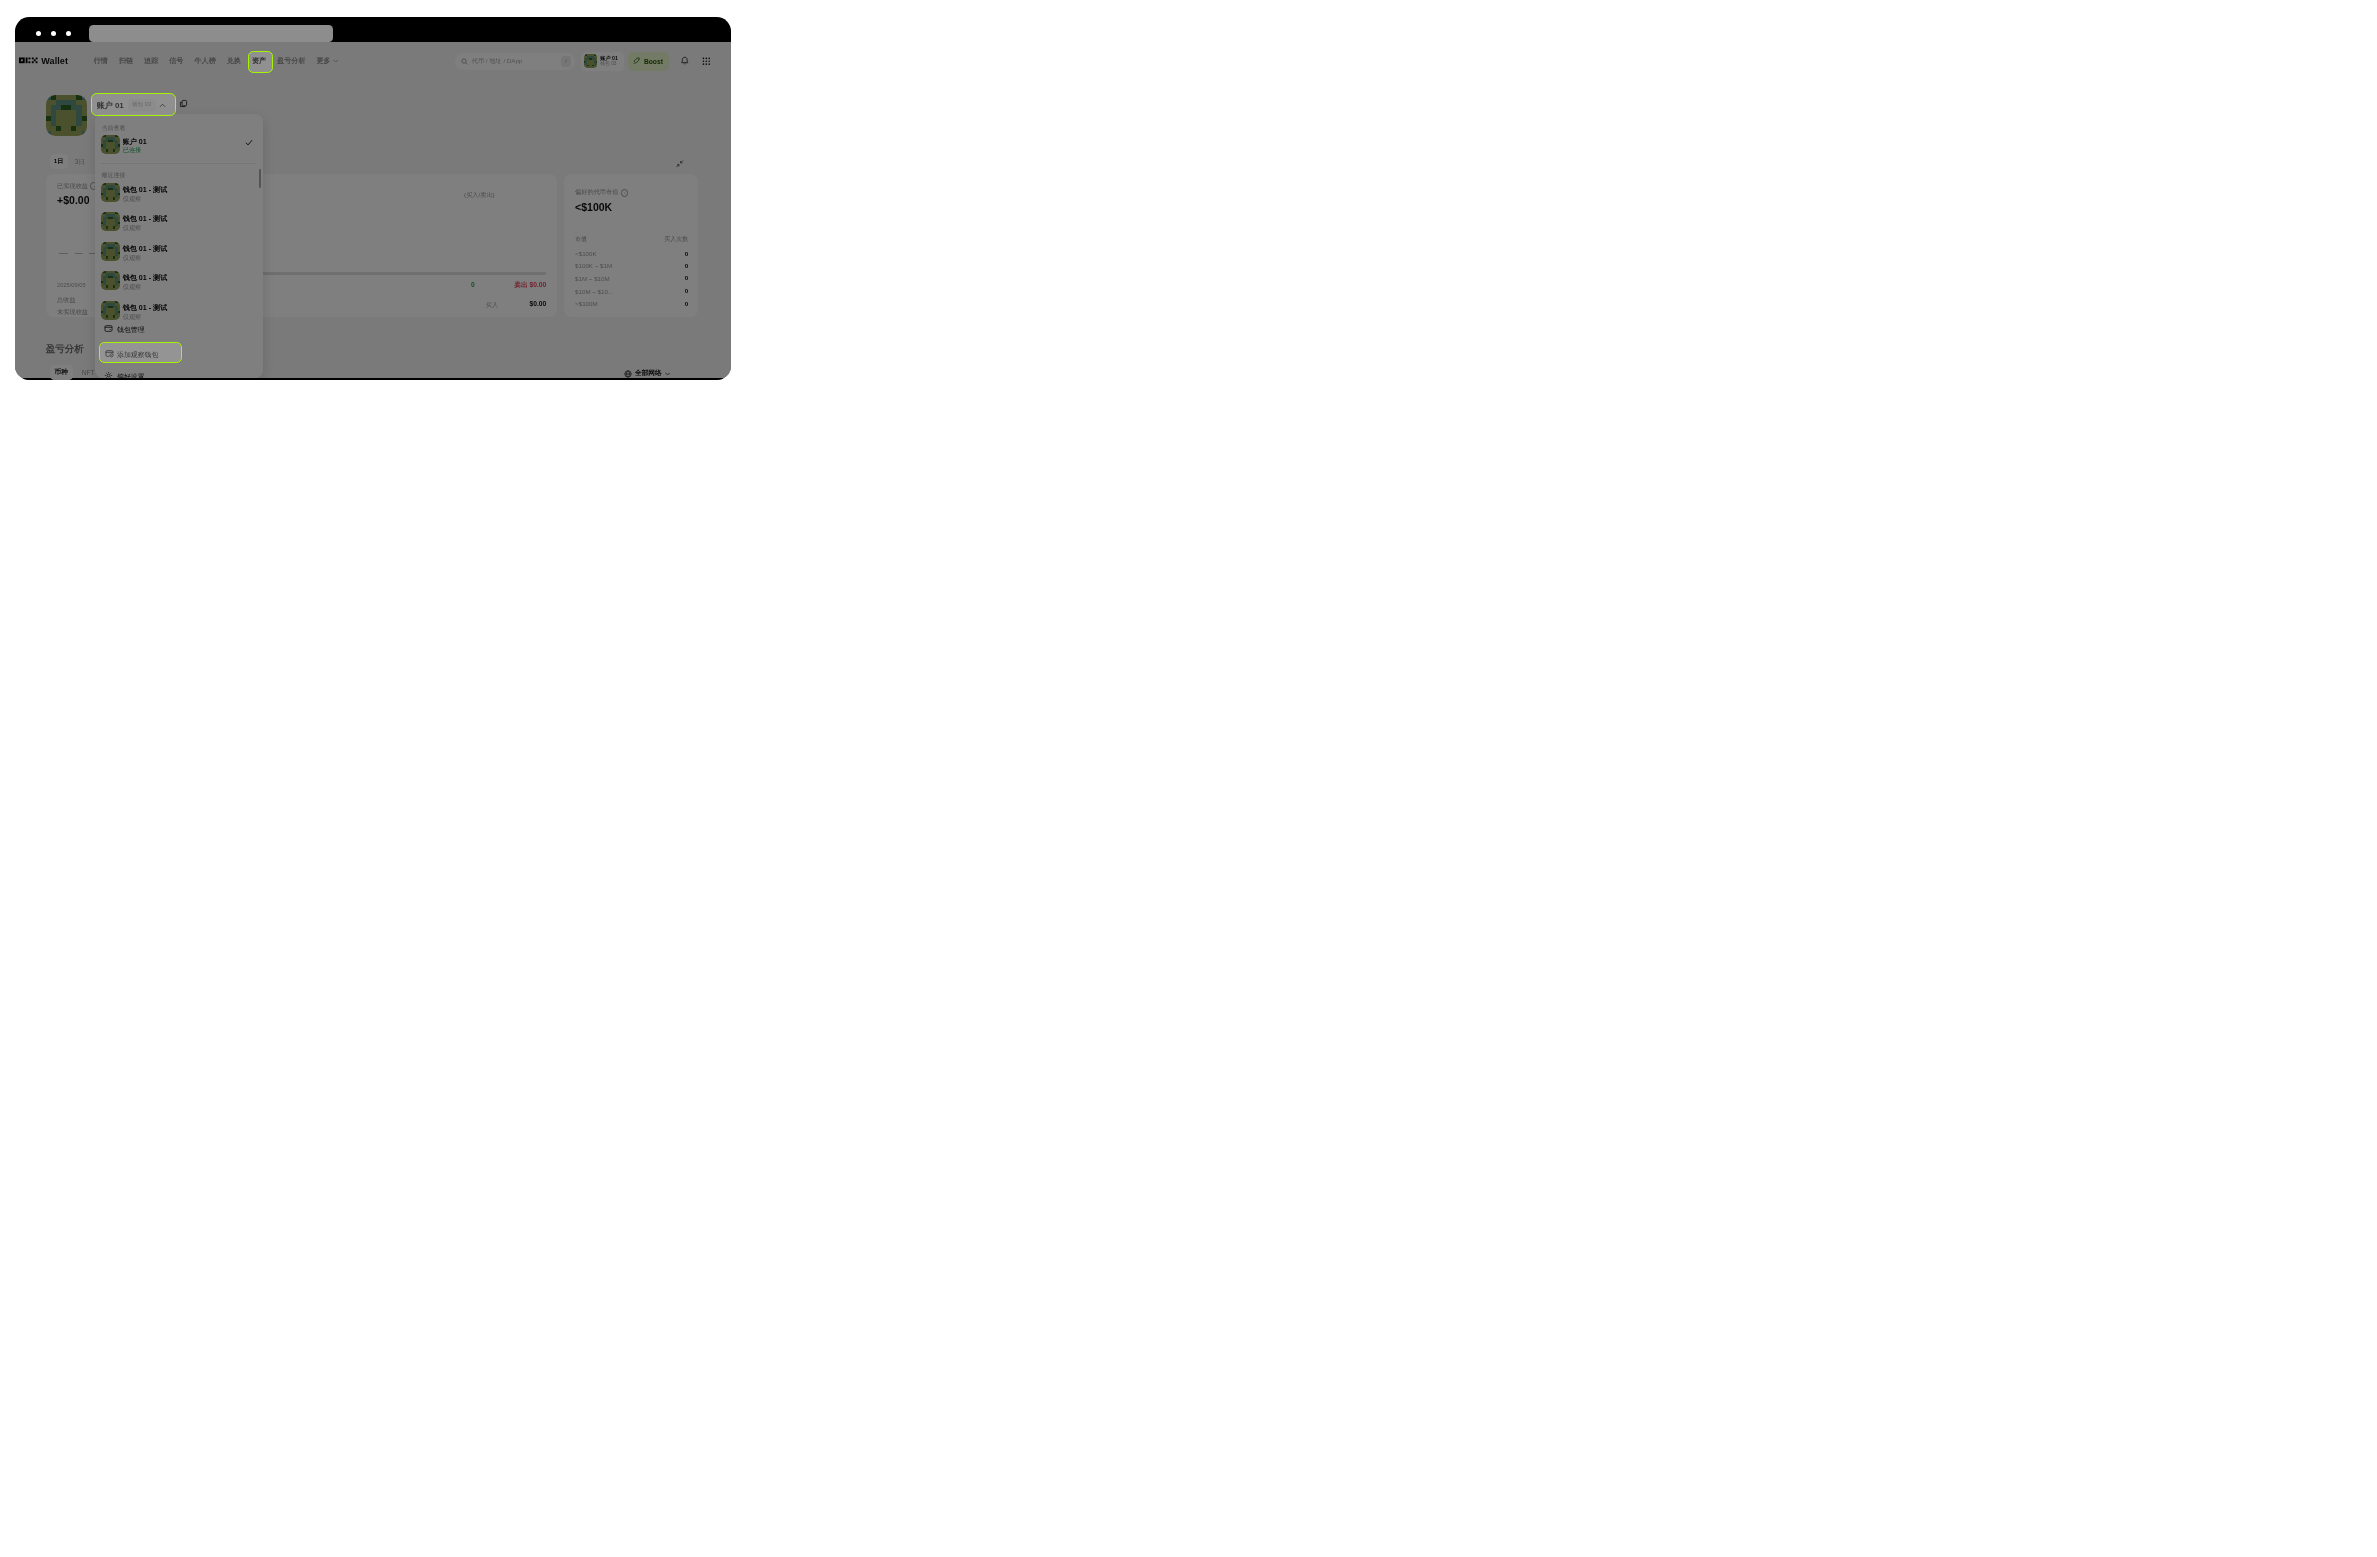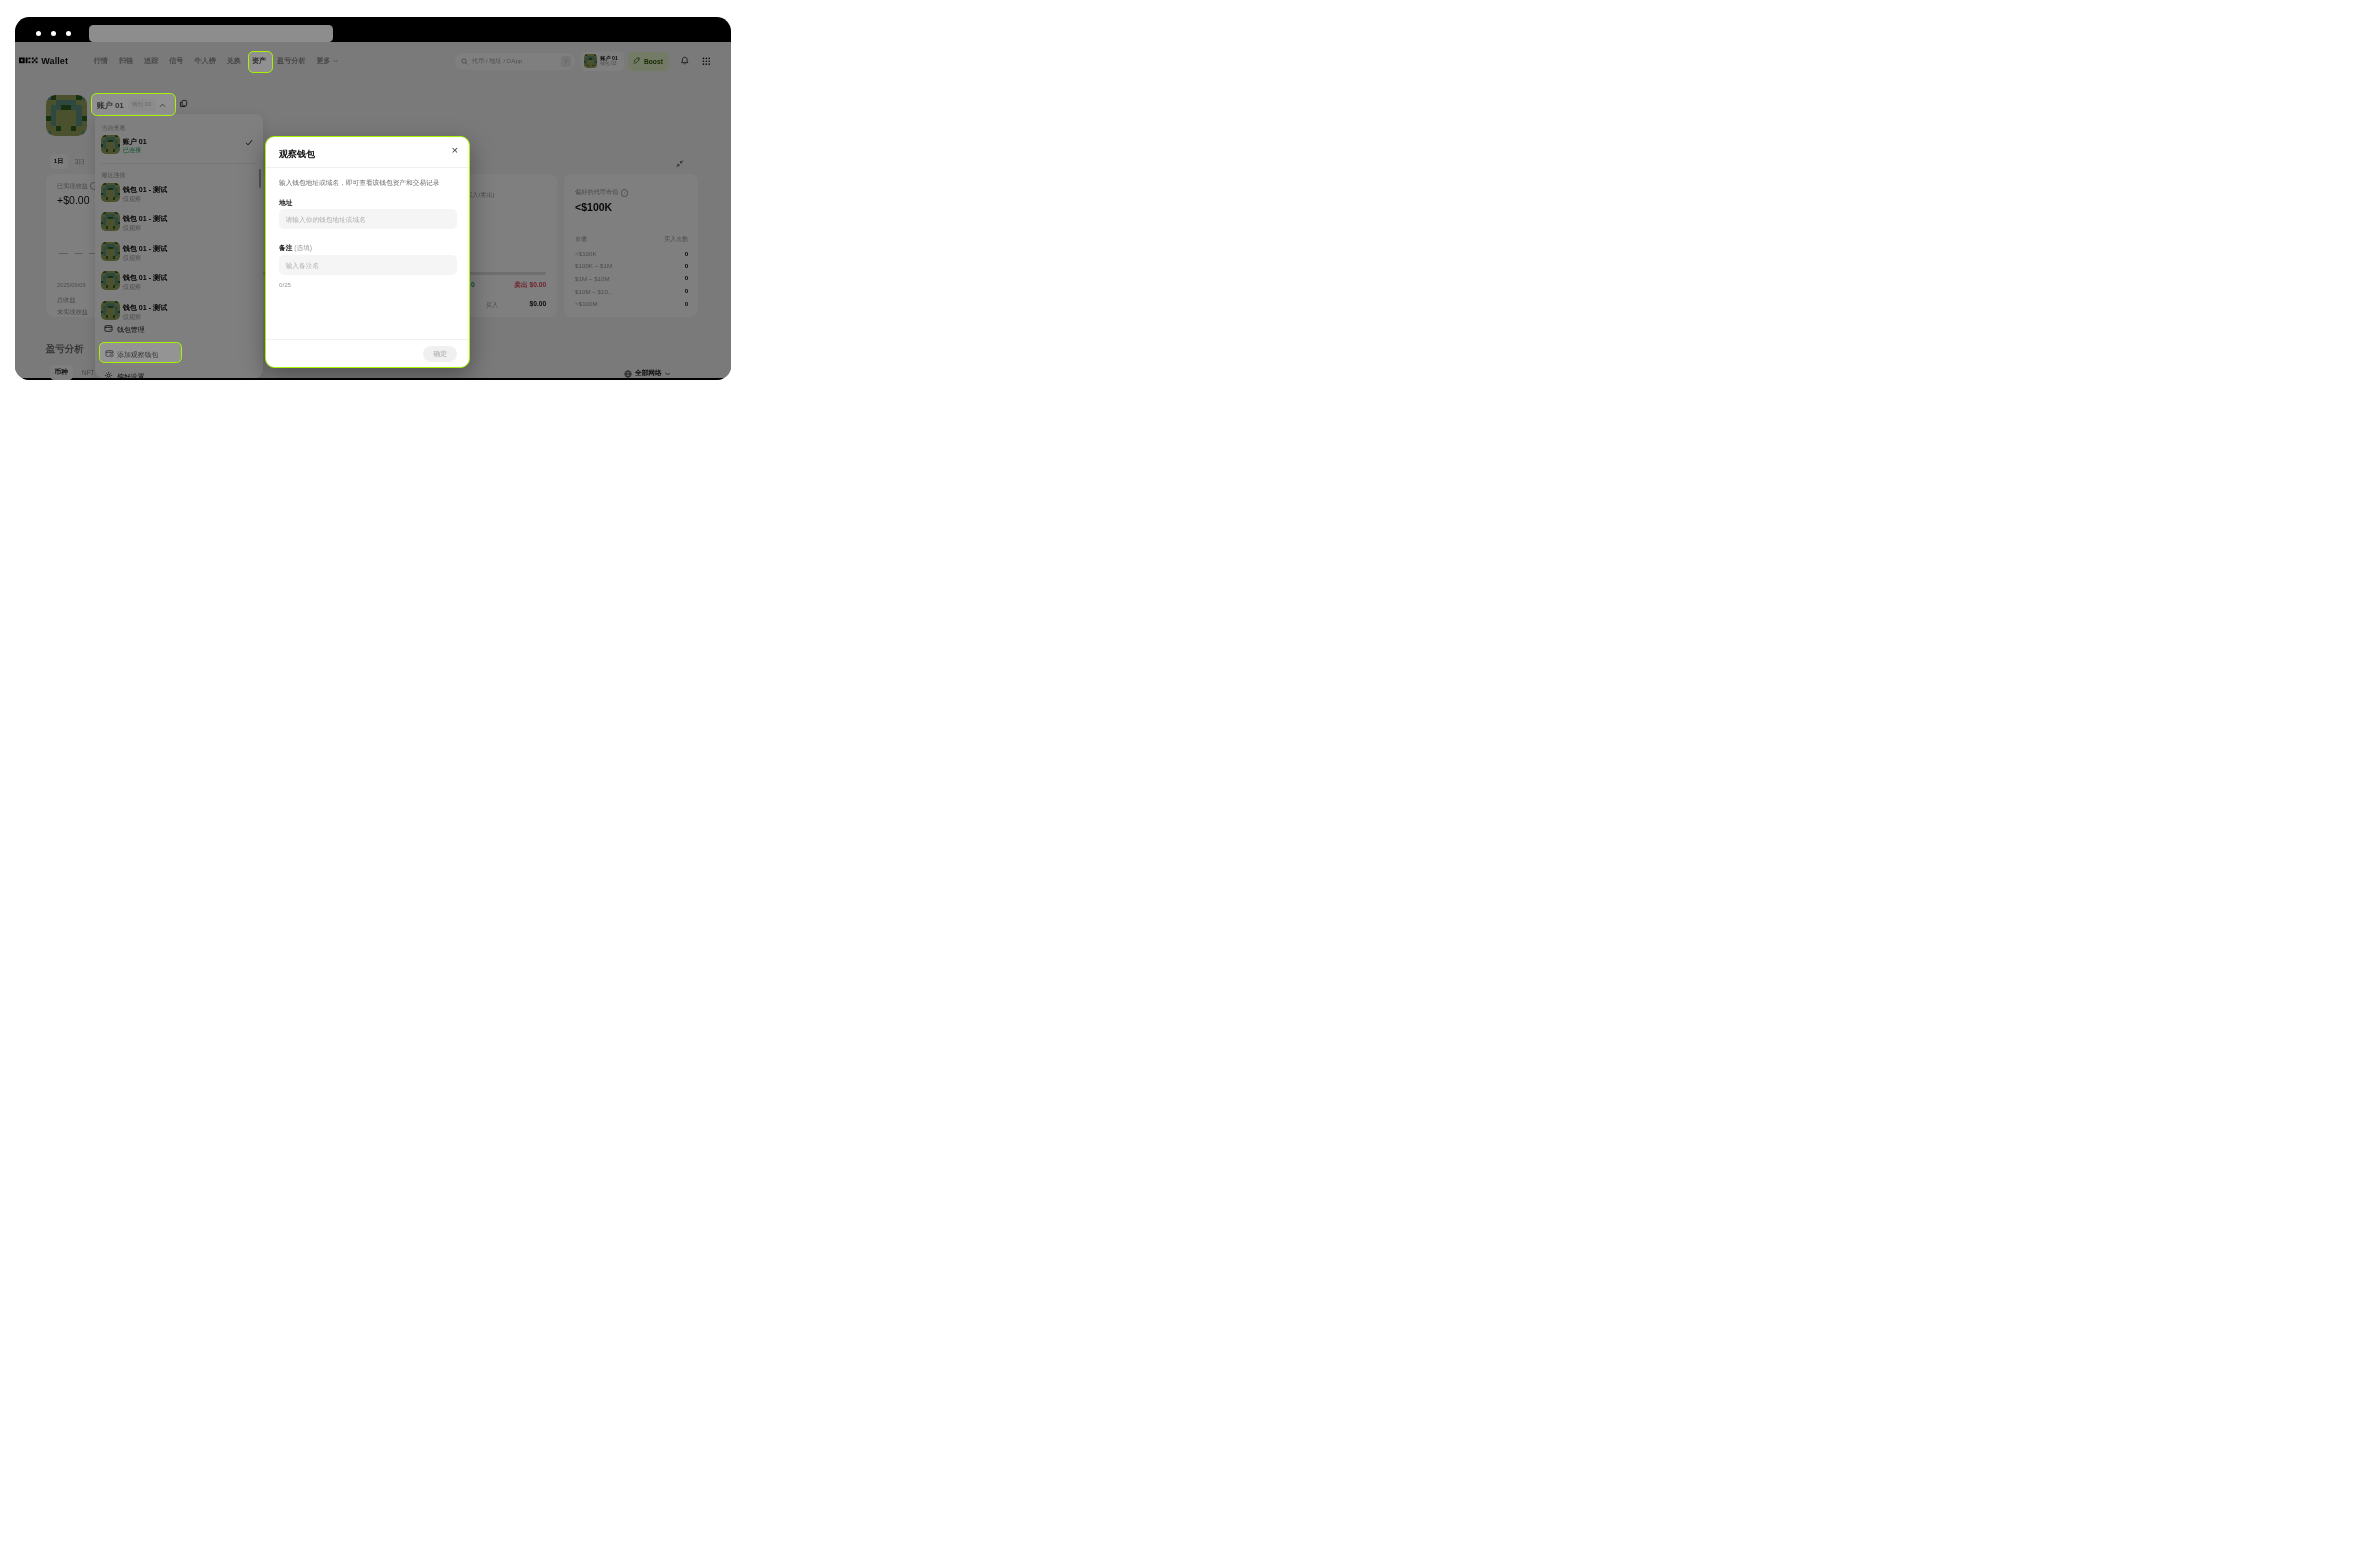--- a/index.html
+++ b/index.html
@@ -292,21 +292,21 @@
     </div>
 
     <div class="abs" style="left:35px;top:137px;width:18px;height:15px;background:#fff;border-radius:4.3px;display:flex;align-items:center;justify-content:center;font-size:6.2px;font-weight:700;z-index:5">1日</div>
     <div class="abs" style="left:60px;top:141px;font-size:6.7px;color:#8f8f8f;z-index:5">3日</div>
 
     <div class="card" style="left:31px;top:157px;width:159px;height:143px;z-index:10">
       <div class="abs" style="left:11.4px;top:7.6px;display:flex;align-items:center;gap:2.4px;font-size:6.2px">
         <span class="muted">已实现收益</span>
         <span style="width:5.7px;height:5.7px;border:0.5px solid #9a9a9a;border-radius:50%;color:#9a9a9a;font-size:4px;display:flex;align-items:center;justify-content:center">i</span>
       </div>
-      <div class="abs" style="left:11.4px;top:20px;font-size:10.5px;font-weight:400">+$0.00</div>
+      <div class="abs" style="left:11.4px;top:20px;font-size:10.5px;font-weight:700">+$0.00</div>
       <div class="dash" style="left:13.8px;top:79px;width:8.6px"></div>
       <div class="dash" style="left:29px;top:79px;width:8.6px"></div>
       <div class="dash" style="left:43px;top:79px;width:8.6px"></div>
       <div class="abs" style="left:11.4px;top:108px;font-size:5.7px;color:#9a9a9a">2025/09/05</div>
       <div class="abs" style="left:11.4px;top:122px;font-size:6.2px;color:#8f8f8f">总收益</div>
       <div class="abs" style="left:11.4px;top:134px;font-size:6.2px;color:#8f8f8f">未实现收益</div>
     </div>
 
     <div class="card" style="left:200px;top:157px;width:342px;height:143px;z-index:10">
       <div class="abs muted" style="right:62px;top:17px;font-size:6.2px;white-space:nowrap">(买入/卖出)</div>
@@ -836,36 +836,16 @@
         <span class="abs menu-label" style="left:22.3px;top:4.8px">偏好设置</span>
       </div>
     </div>
 
     <div class="overlay"></div>
 
     <div class="callout" style="left:233px;top:34px;width:23px;height:19.5px;border-radius:5.2px"></div>
     <div class="callout" style="left:76px;top:76px;width:83px;height:21.4px;border-radius:5.7px"></div>
     <div class="callout" style="left:84px;top:325px;width:81px;height:19px;border-radius:5.2px"></div>
 
-    <div class="modal">
-      <div class="abs" style="left:13.3px;top:11.4px;font-size:9px;font-weight:700">观察钱包</div>
-      <div class="abs" style="right:10.5px;top:7.6px;font-size:11.4px;color:#3c3c3c;line-height:1">×</div>
-      <div class="abs" style="left:0;right:0;top:29.5px;height:0.5px;background:#f0f0f0"></div>
-
-      <div class="abs" style="left:13.3px;top:42px;font-size:6.7px;color:#6b6b6b;white-space:nowrap">输入钱包地址或域名，即可查看该钱包资产和交易记录</div>
-
-      <div class="abs" style="left:13.3px;top:62px;font-size:6.7px;font-weight:700">地址</div>
-      <input class="input" style="left: 13.3px; top: 72px; width: 165px; height: 20px;" placeholder="请输入你的钱包地址或域名">
-
-      <div class="abs" style="left:13.3px;top:107px;font-size:6.7px">
-        <span style="font-weight:700">备注</span>
-        <span style="color:#9a9a9a">(选填)</span>
-      </div>
-      <input class="input" style="left: 13.3px; top: 118px; width: 165px; height: 20px;" placeholder="输入备注名">
-      <div class="abs" style="left:13.3px;top:144px;font-size:6.2px;color:#9a9a9a">0/25</div>
-
-      <div class="abs" style="left:0;right:0;top:202px;height:0.5px;background:#f0f0f0"></div>
-      <div class="abs" style="right:11.4px;top:209px;width:34px;height:16px;border-radius:8px;background:#f0f0f0;color:#bdbdbd;font-size:6.7px;font-weight:700;display:flex;align-items:center;justify-content:center">确定</div>
-    </div>
 
   </div>
 </div>
 
 
 </body></html>

